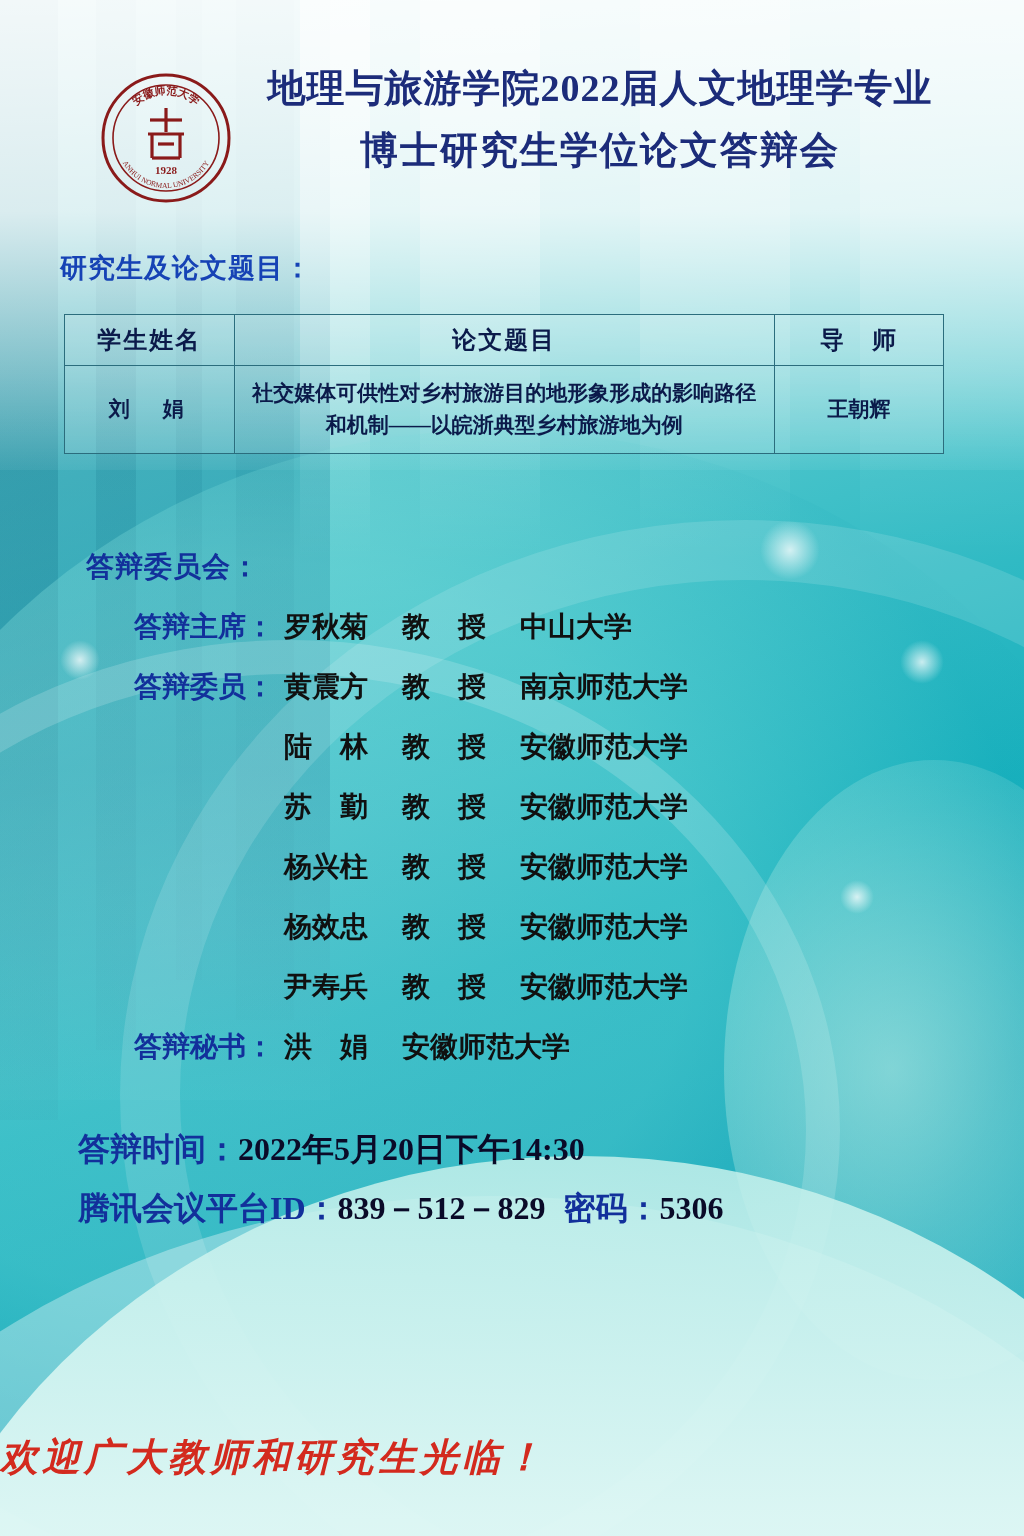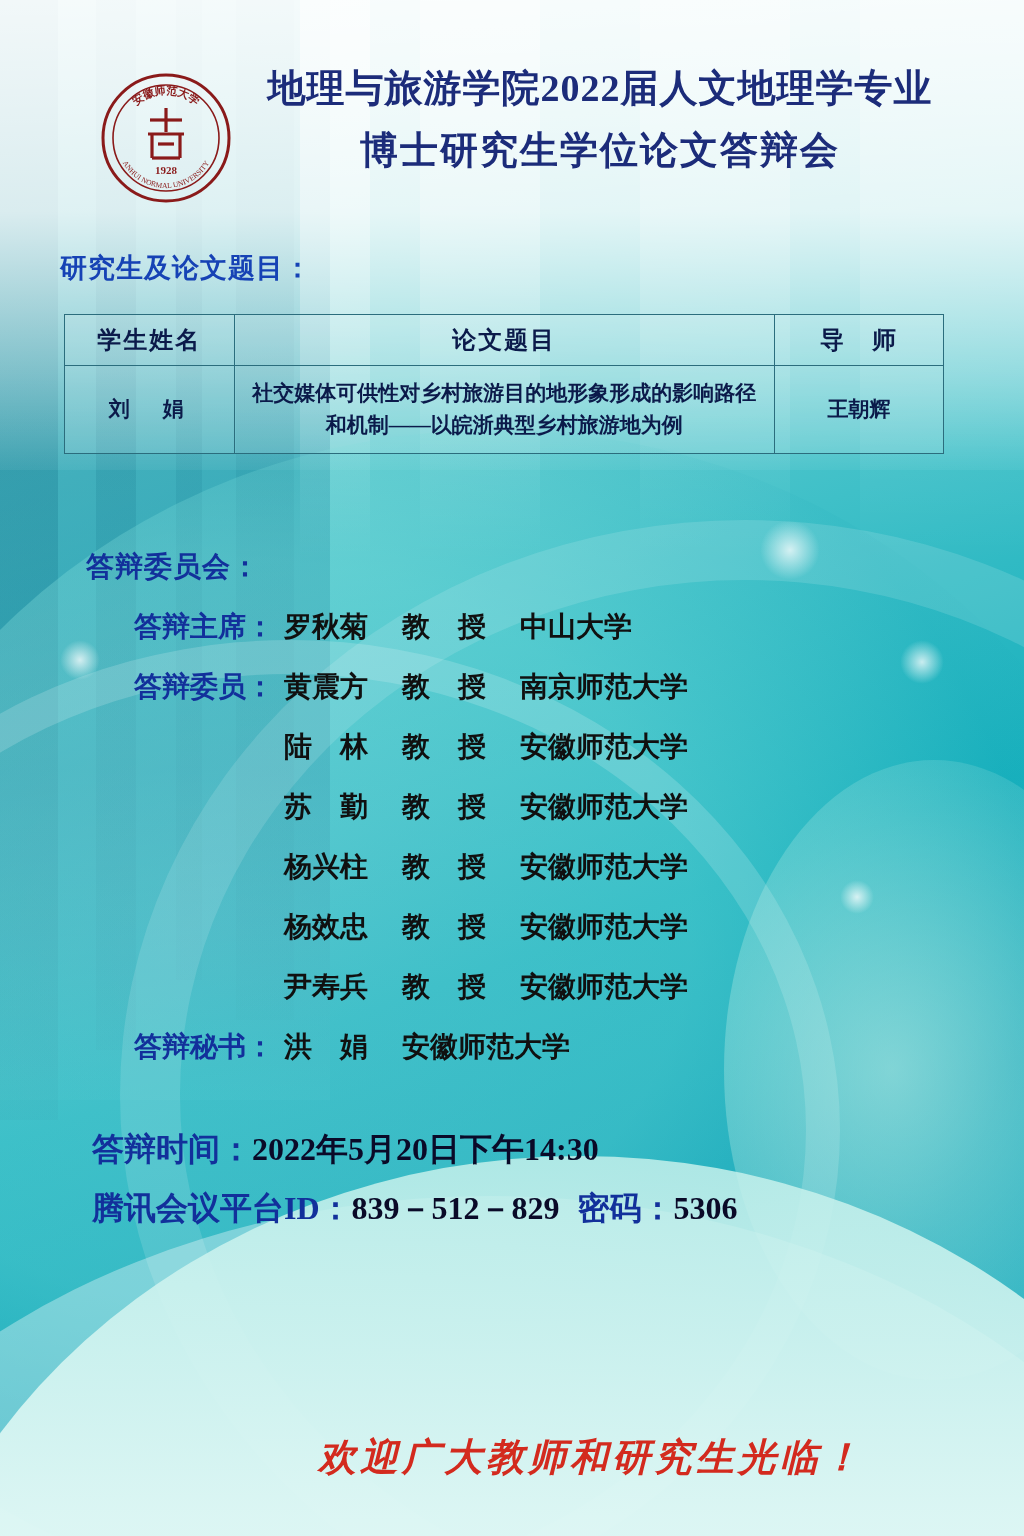--- a/index.html
+++ b/index.html
@@ -163,41 +163,40 @@
     letter-spacing: 0px;
     margin-left: 48px;
   }
   .crole.empty { visibility: hidden; }
   .cperson { width: 118px; flex: 0 0 118px; color: #101010; }
   .ctitle { width: 118px; flex: 0 0 118px; color: #101010; }
   .cschool { color: #101010; }
 
   .details {
     position: absolute;
-    left: 92px; top: 1120px;
+    left: 78px; top: 1120px;
     font-family: "Liberation Serif", serif;
     font-weight: bold;
     font-size: 32px;
     color: #0b1a6e;
     line-height: 1.85;
   }
   .details .dlabel { color: #12309b; }
   .details .dvalue { color: #0a0a28; }
 
   .welcome {
     position: absolute;
     left: 0; top: 1432px; width: 828px;
-    text-align: right;
+    text-align: left;
     color: #d32a1e;
     font-family: "Liberation Serif", serif;
     font-weight: bold;
     font-style: italic;
     font-size: 38px;
     letter-spacing: 4px;
-    padding-left: 36px;
   }
 </style>
 </head>
 <body>
 
 <div id="poster">
 
   <div class="bg-layer bg-teal-left"></div>
   <div class="bg-layer bg-dark-col" style="left:0px;top:0px;width:58px;height:1120px;"></div>
   <div class="bg-layer bg-dark-col" style="left:96px;top:0px;width:40px;height:1050px;opacity:.7;"></div>

